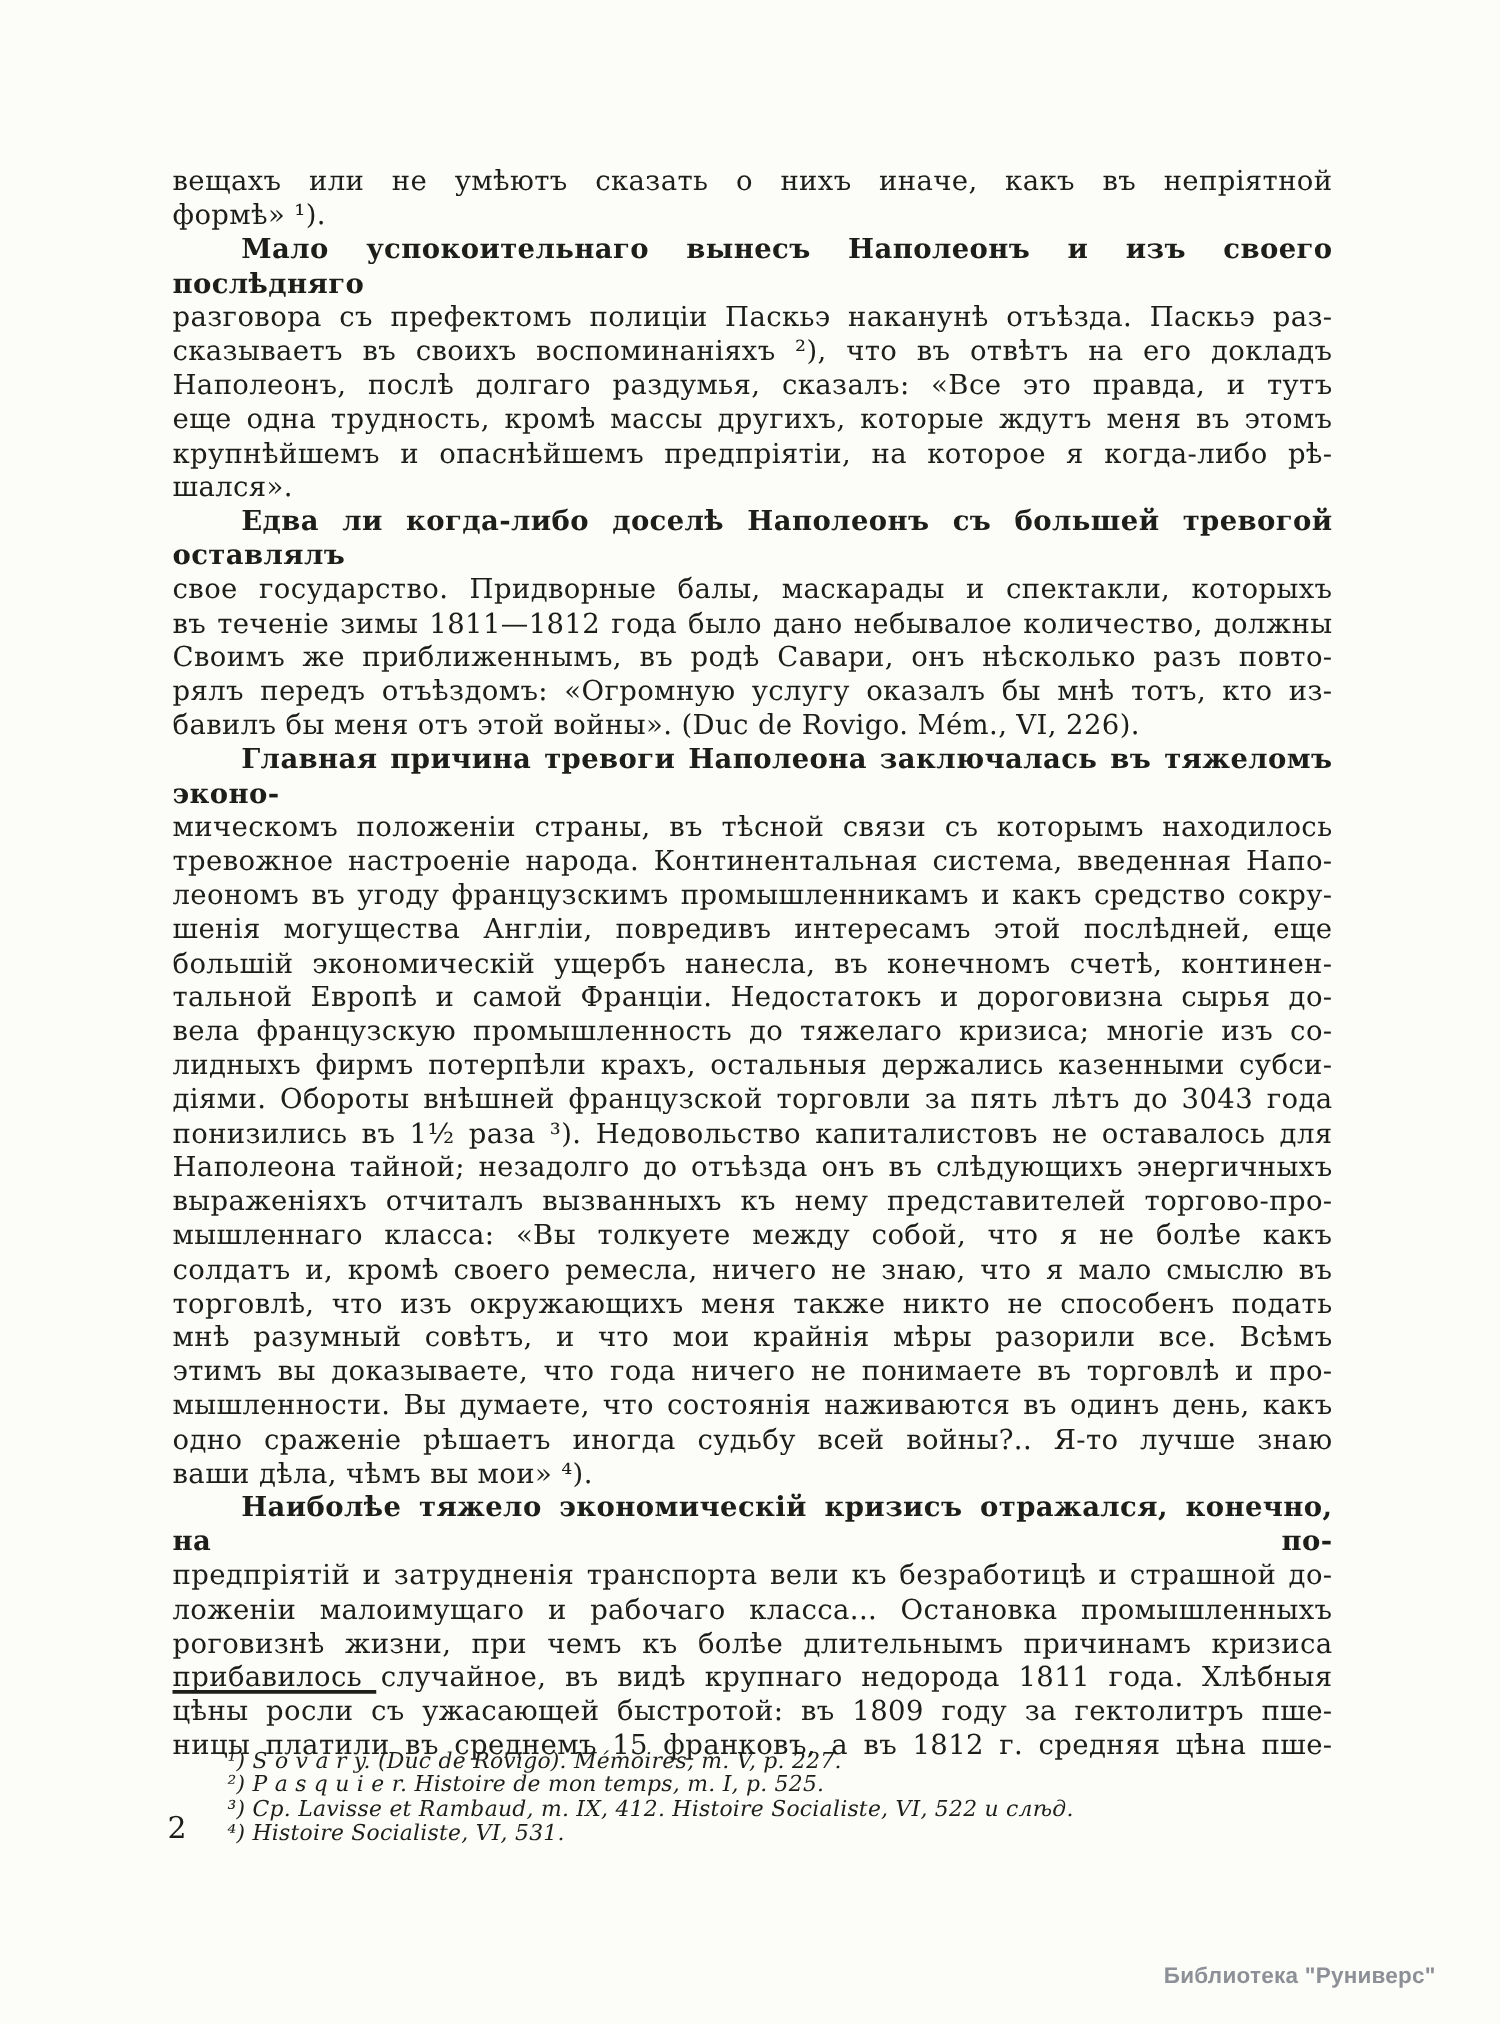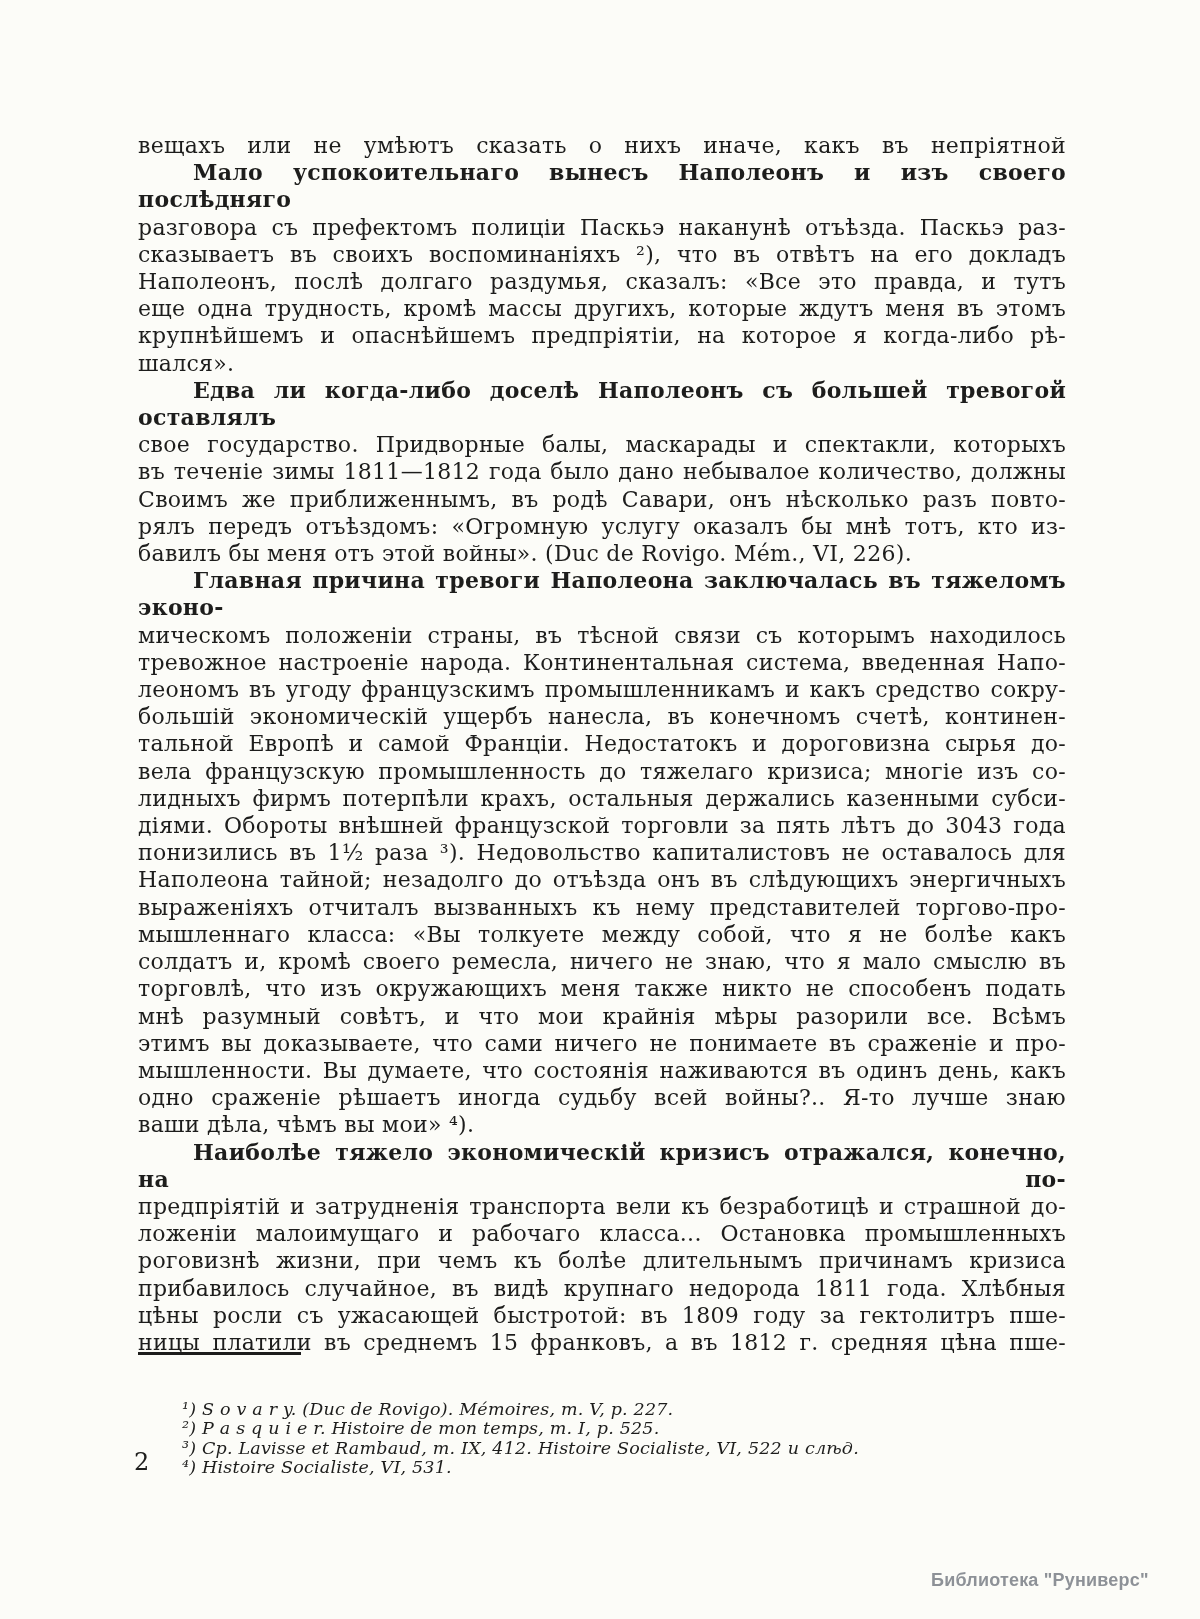--- a/index.html
+++ b/index.html
@@ -73,20 +73,21 @@
     letter-spacing: 0.2px;
   }
 </style>
 </head>
 <body>
 
 <div class="scan-page">
   <div class="body-text">
       <div class="para">
         <div class="line">вещахъ или не умѣютъ сказать о нихъ иначе, какъ въ непріятной</div>
+        <div class="line line-last">формѣ» ¹).</div>
       </div>
       <div class="para">
         <div class="line line-indent">Мало успокоительнаго вынесъ Наполеонъ и изъ своего послѣдняго</div>
         <div class="line">разговора съ префектомъ полиціи Паскьэ наканунѣ отъѣзда. Паскьэ раз-</div>
         <div class="line">сказываетъ въ своихъ воспоминаніяхъ ²), что въ отвѣтъ на его докладъ</div>
         <div class="line">Наполеонъ, послѣ долгаго раздумья, сказалъ: «Все это правда, и тутъ</div>
         <div class="line">еще одна трудность, кромѣ массы другихъ, которые ждутъ меня въ этомъ</div>
         <div class="line">крупнѣйшемъ и опаснѣйшемъ предпріятіи, на которое я когда-либо рѣ-</div>
         <div class="line line-last">шался».</div>
       </div>
@@ -96,33 +97,34 @@
         <div class="line">въ теченіе зимы 1811—1812 года было дано небывалое количество, должны</div>
         <div class="line">Своимъ же приближеннымъ, въ родѣ Савари, онъ нѣсколько разъ повто-</div>
         <div class="line">рялъ передъ отъѣздомъ: «Огромную услугу оказалъ бы мнѣ тотъ, кто из-</div>
         <div class="line line-last">бавилъ бы меня отъ этой войны». (Duc de Rovigo. Mém., VI, 226).</div>
       </div>
       <div class="para">
         <div class="line line-indent">Главная причина тревоги Наполеона заключалась въ тяжеломъ эконо-</div>
         <div class="line">мическомъ положеніи страны, въ тѣсной связи съ которымъ находилось</div>
         <div class="line">тревожное настроеніе народа. Континентальная система, введенная Напо-</div>
         <div class="line">леономъ въ угоду французскимъ промышленникамъ и какъ средство сокру-</div>
+        <div class="line">шенія могущества Англіи, повредивъ интересамъ этой послѣдней, еще</div>
         <div class="line">большій экономическій ущербъ нанесла, въ конечномъ счетѣ, континен-</div>
         <div class="line">тальной Европѣ и самой Франціи. Недостатокъ и дороговизна сырья до-</div>
         <div class="line">вела французскую промышленность до тяжелаго кризиса; многіе изъ со-</div>
         <div class="line">лидныхъ фирмъ потерпѣли крахъ, остальныя держались казенными субси-</div>
         <div class="line">діями. Обороты внѣшней французской торговли за пять лѣтъ до 3043 года</div>
         <div class="line">понизились въ 1½ раза ³). Недовольство капиталистовъ не оставалось для</div>
         <div class="line">Наполеона тайной; незадолго до отъѣзда онъ въ слѣдующихъ энергичныхъ</div>
         <div class="line">выраженіяхъ отчиталъ вызванныхъ къ нему представителей торгово-про-</div>
         <div class="line">мышленнаго класса: «Вы толкуете между собой, что я не болѣе какъ</div>
         <div class="line">солдатъ и, кромѣ своего ремесла, ничего не знаю, что я мало смыслю въ</div>
         <div class="line">торговлѣ, что изъ окружающихъ меня также никто не способенъ подать</div>
         <div class="line">мнѣ разумный совѣтъ, и что мои крайнія мѣры разорили все. Всѣмъ</div>
-        <div class="line">этимъ вы доказываете, что сами ничего не понимаете въ сраженіе и про-</div>
+        <div class="line">этимъ вы доказываете, что года ничего не понимаете въ торговлѣ и про-</div>
         <div class="line">мышленности. Вы думаете, что состоянія наживаются въ одинъ день, какъ</div>
         <div class="line">одно сраженіе рѣшаетъ иногда судьбу всей войны?.. Я-то лучше знаю</div>
         <div class="line line-last">ваши дѣла, чѣмъ вы мои» ⁴).</div>
       </div>
       <div class="para">
         <div class="line line-indent">Наиболѣе тяжело экономическій кризисъ отражался, конечно, на по-</div>
         <div class="line">предпріятій и затрудненія транспорта вели къ безработицѣ и страшной до-</div>
         <div class="line">ложеніи малоимущаго и рабочаго класса... Остановка промышленныхъ</div>
         <div class="line">роговизнѣ жизни, при чемъ къ болѣе длительнымъ причинамъ кризиса</div>
         <div class="line">прибавилось случайное, въ видѣ крупнаго недорода 1811 года. Хлѣбныя</div>

